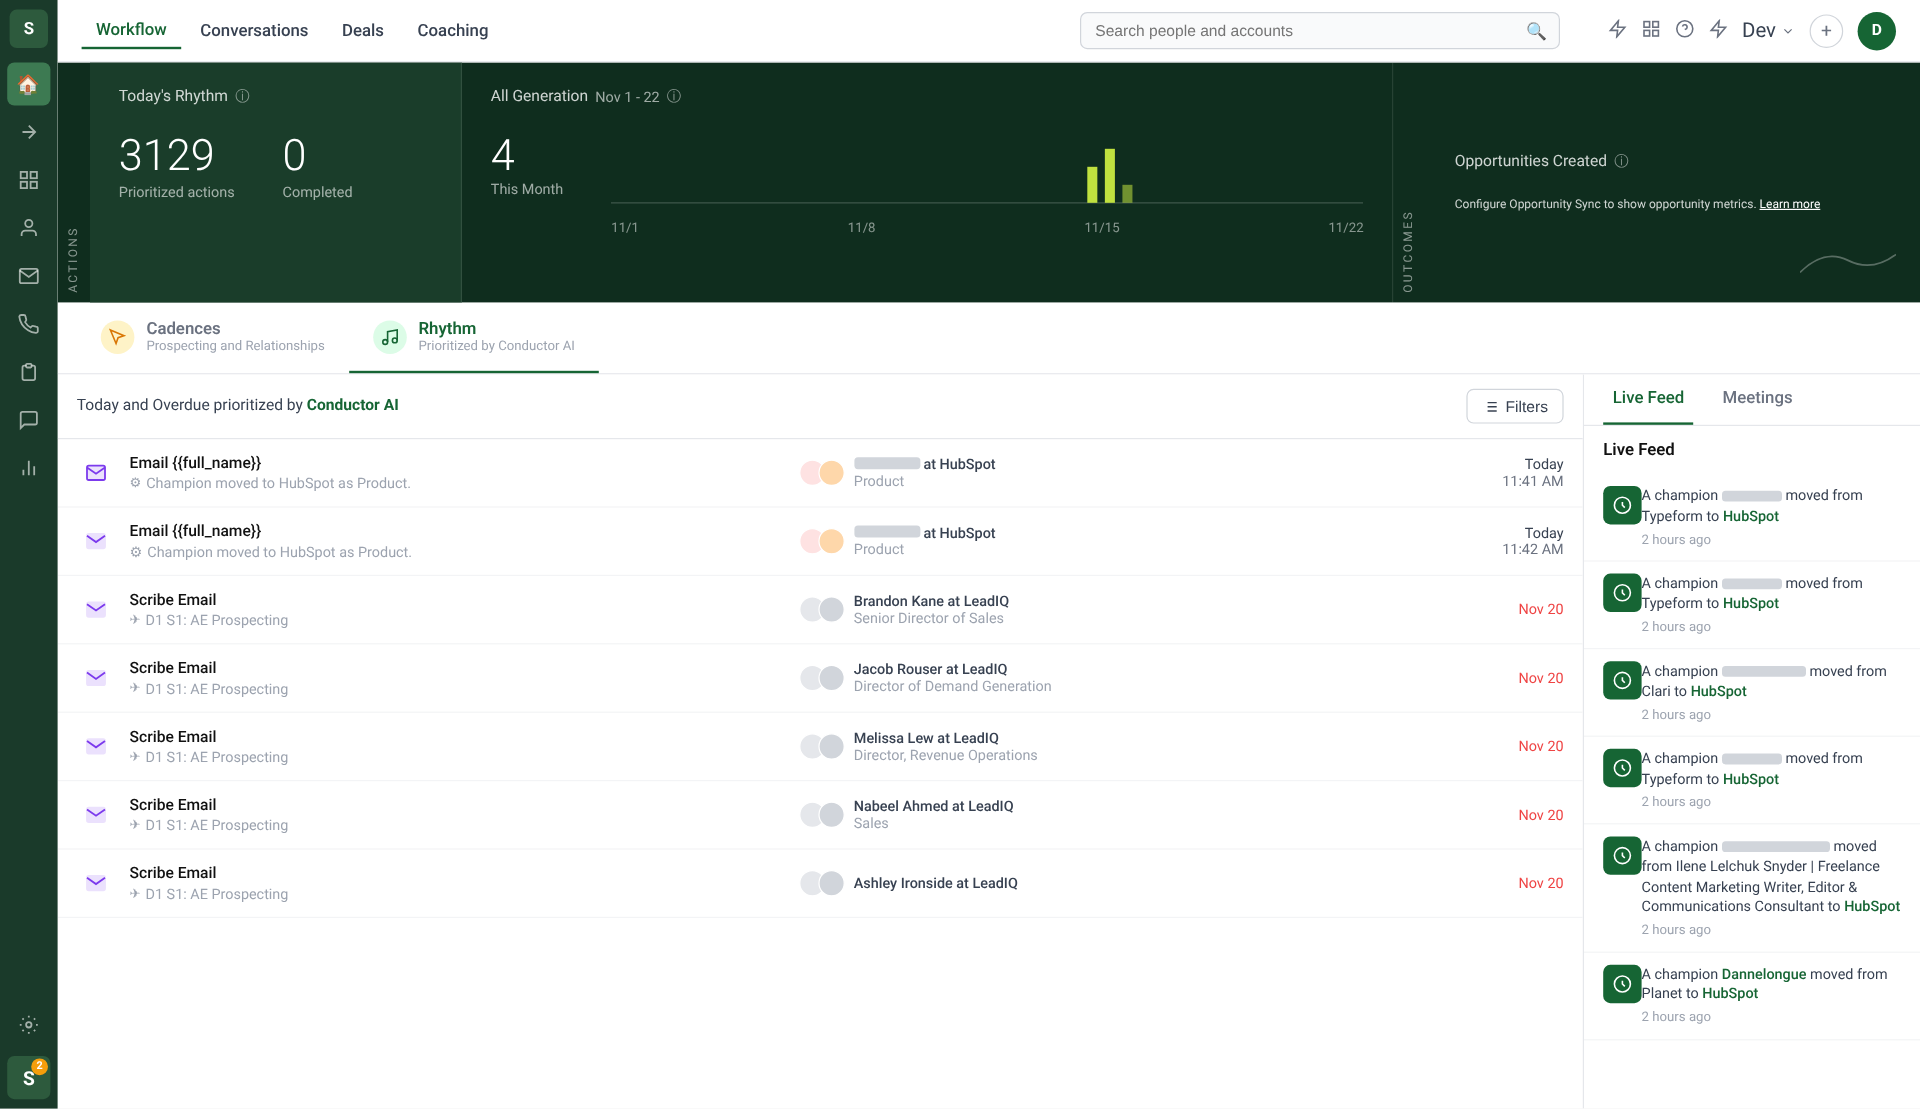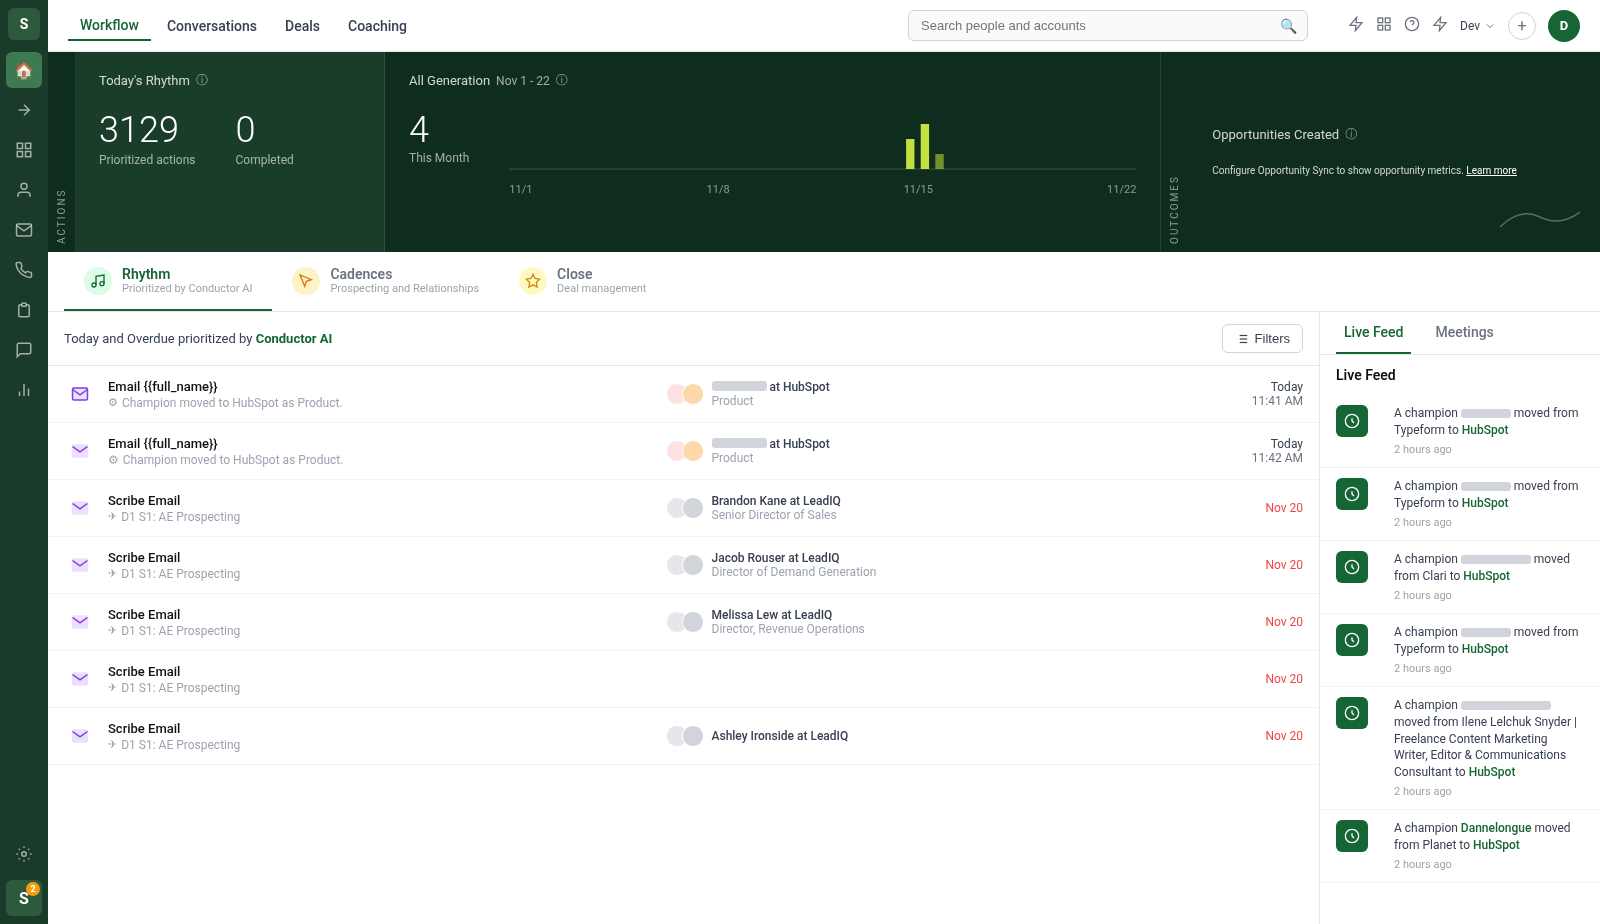--- a/index.html
+++ b/index.html
@@ -19,21 +19,21 @@
     
     .topnav { background: white; border-bottom: 1px solid #e5e7eb; display: flex; align-items: center; padding: 0 20px; height: 52px; gap: 24px; flex-shrink: 0; }
     .nav-links { display: flex; gap: 4px; align-items: center; }
     .nav-link { padding: 6px 12px; border-radius: 4px; cursor: pointer; color: #374151; font-size: 14px; font-weight: 500; text-decoration: none; }
     .nav-link.active { color: #166534; border-bottom: 2px solid #166534; border-radius: 0; }
     .search-bar { flex: 1; max-width: 400px; margin-left: auto; position: relative; }
     .search-bar input { width: 100%; padding: 7px 36px 7px 12px; border: 1px solid #d1d5db; border-radius: 6px; font-size: 13px; color: #6b7280; background: #f9fafb; }
     .search-icon { position: absolute; right: 10px; top: 50%; transform: translateY(-50%); color: #6b7280; font-size: 14px; }
     .nav-actions { display: flex; align-items: center; gap: 12px; margin-left: 16px; }
     .nav-action-btn { color: #6b7280; cursor: pointer; font-size: 16px; }
-    .nav-dev { display: flex; align-items: center; gap: 4px; color: #374151; font-size: 12px; cursor: pointer; }
+    .nav-dev { display: flex; align-items: center; gap: 4px; color: #374151; font-size: 17px; cursor: pointer; }
     .nav-plus { width: 28px; height: 28px; border: 1px solid #d1d5db; border-radius: 50%; display: flex; align-items: center; justify-content: center; cursor: pointer; color: #6b7280; font-size: 16px; }
     .nav-avatar { width: 32px; height: 32px; background: #166534; border-radius: 50%; display: flex; align-items: center; justify-content: center; color: white; font-weight: bold; font-size: 13px; cursor: pointer; }
 
     
     .content { flex: 1; overflow: hidden; display: flex; flex-direction: column; }
 
     
     .stats-banner { background: #0f2d1e; display: flex; height: 200px; flex-shrink: 0; position: relative; }
     .stats-side-label { writing-mode: vertical-rl; transform: rotate(180deg); color: rgba(255,255,255,0.5); font-size: 10px; letter-spacing: 2px; text-transform: uppercase; padding: 8px; display: flex; align-items: center; }
     .stats-card { flex: 1; padding: 20px 24px; border-right: 1px solid rgba(255,255,255,0.1); }
@@ -95,21 +95,21 @@
     .action-date.today { color: #374151; }
     .action-date.overdue { color: #ef4444; }
     .action-date .time { display: block; color: #6b7280; }
 
     
     .live-feed { width: 280px; background: white; overflow-y: auto; flex-shrink: 0; }
     .live-feed-tabs { display: flex; border-bottom: 1px solid #e5e7eb; padding: 0 16px; position: sticky; top: 0; background: white; z-index: 1; }
     .feed-tab { padding: 12px 8px; font-size: 14px; cursor: pointer; border-bottom: 2px solid transparent; color: #6b7280; margin-right: 16px; font-weight: 500; }
     .feed-tab.active { border-bottom: 2px solid #166534; color: #166534; }
     .live-feed-title { padding: 12px 16px; font-size: 14px; font-weight: 600; color: #111; }
-    .feed-item { padding: 10px 16px; display: flex; gap: 26px; border-bottom: 1px solid #f3f4f6; }
+    .feed-item { padding: 10px 16px; display: flex; gap: 0; border-bottom: 1px solid #f3f4f6; }
     .feed-avatar { width: 32px; height: 32px; background: #166534; border-radius: 6px; display: flex; align-items: center; justify-content: center; color: white; font-size: 12px; flex-shrink: 0; }
     .feed-content { font-size: 12px; color: #374151; line-height: 1.4; }
     .feed-content a { color: #166534; text-decoration: none; font-weight: 500; }
     .feed-time { font-size: 11px; color: #9ca3af; margin-top: 3px; }
     .blurred-name { display: inline-block; background: #d1d5db; border-radius: 3px; height: 9px; width: 50px; vertical-align: middle; }
 
     
     .chart-svg { width: 100%; height: 70px; }
 
     
@@ -304,53 +304,42 @@
           
           <svg style="position:absolute; right:20px; bottom:20px; opacity:0.3;" width="80" height="30" viewBox="0 0 80 30">
             <path d="M0 25 Q20 5 40 15 Q60 25 80 10" fill="none" stroke="white" stroke-width="1.5"></path>
           </svg>
         </div>
       </div>
     </div>
 
     <div class="tabs-area">
       <div class="tabs">
+        <div class="tab">
+          <div class="tab-icon cadences">
+            <svg width="16" height="16" viewBox="0 0 24 24" fill="none" stroke="#d97706" stroke-width="2">
+                <path d="M3 3l7.07 16.97 2.51-7.39 7.39-2.51L3 3z"></path>
+              </svg>
+          </div>
+          <div class="tab-text">
+            <div class="tab-title">Cadences</div>
+            <div class="tab-subtitle">Prospecting and Relationships</div>
+          </div>
+        </div>
         <div class="tab active">
           <div class="tab-icon rhythm">
             <svg width="16" height="16" viewBox="0 0 24 24" fill="none" stroke="#166534" stroke-width="2">
                 <path d="M9 18V5l12-2v13"></path>
                 <circle cx="6" cy="18" r="3"></circle>
                 <circle cx="18" cy="16" r="3"></circle>
               </svg>
           </div>
           <div class="tab-text">
             <div class="tab-title">Rhythm</div>
             <div class="tab-subtitle">Prioritized by Conductor AI</div>
-          </div>
-        </div>
-        <div class="tab">
-          <div class="tab-icon cadences">
-            <svg width="16" height="16" viewBox="0 0 24 24" fill="none" stroke="#d97706" stroke-width="2">
-                <path d="M3 3l7.07 16.97 2.51-7.39 7.39-2.51L3 3z"></path>
-              </svg>
-          </div>
-          <div class="tab-text">
-            <div class="tab-title">Cadences</div>
-            <div class="tab-subtitle">Prospecting and Relationships</div>
-          </div>
-        </div>
-        <div class="tab">
-          <div class="tab-icon close">
-            <svg width="16" height="16" viewBox="0 0 24 24" fill="none" stroke="#ca8a04" stroke-width="2">
-                <polygon points="12 2 15.09 8.26 22 9.27 17 14.14 18.18 21.02 12 17.77 5.82 21.02 7 14.14 2 9.27 8.91 8.26 12 2"></polygon>
-              </svg>
-          </div>
-          <div class="tab-text">
-            <div class="tab-title">Close</div>
-            <div class="tab-subtitle">Deal management</div>
           </div>
         </div>
       </div>
     </div>
 
     <div class="main-content">
 
       <div class="action-list">
         <div class="action-list-header">
           <span class="header-text">
@@ -526,20 +515,30 @@
                 <polyline points="22,6 12,13 2,6" fill="none" stroke="#7c3aed" stroke-width="2"></polyline>
               </svg>
           </div>
           <div class="action-details">
             <div class="action-title">Scribe Email</div>
             <div class="action-subtitle">
               <span style="font-size:11px; color:#9ca3af;">✈</span>
               <span>D1 S1: AE Prospecting</span>
             </div>
           </div>
+          <div class="action-contact">
+            <div class="multi-avatar">
+              <div class="avatar-circle" style="background:#e5e7eb;"></div>
+              <div class="avatar-circle" style="background:#d1d5db;"></div>
+            </div>
+            <div class="contact-info">
+              <div class="contact-name">Nabeel Ahmed at LeadIQ</div>
+              <div class="contact-role">Sales</div>
+            </div>
+          </div>
           <div class="action-date overdue">Nov 20</div>
         </div>
 
         <div class="action-row">
           <div class="action-type-icon">
             <svg width="18" height="18" viewBox="0 0 24 24">
                 <path d="M4 4h16c1.1 0 2 .9 2 2v12c0 1.1-.9 2-2 2H4c-1.1 0-2-.9-2-2V6c0-1.1.9-2 2-2z" fill="#7c3aed" opacity="0.15" stroke="#7c3aed" stroke-width="2"></path>
                 <polyline points="22,6 12,13 2,6" fill="none" stroke="#7c3aed" stroke-width="2"></polyline>
               </svg>
           </div>

